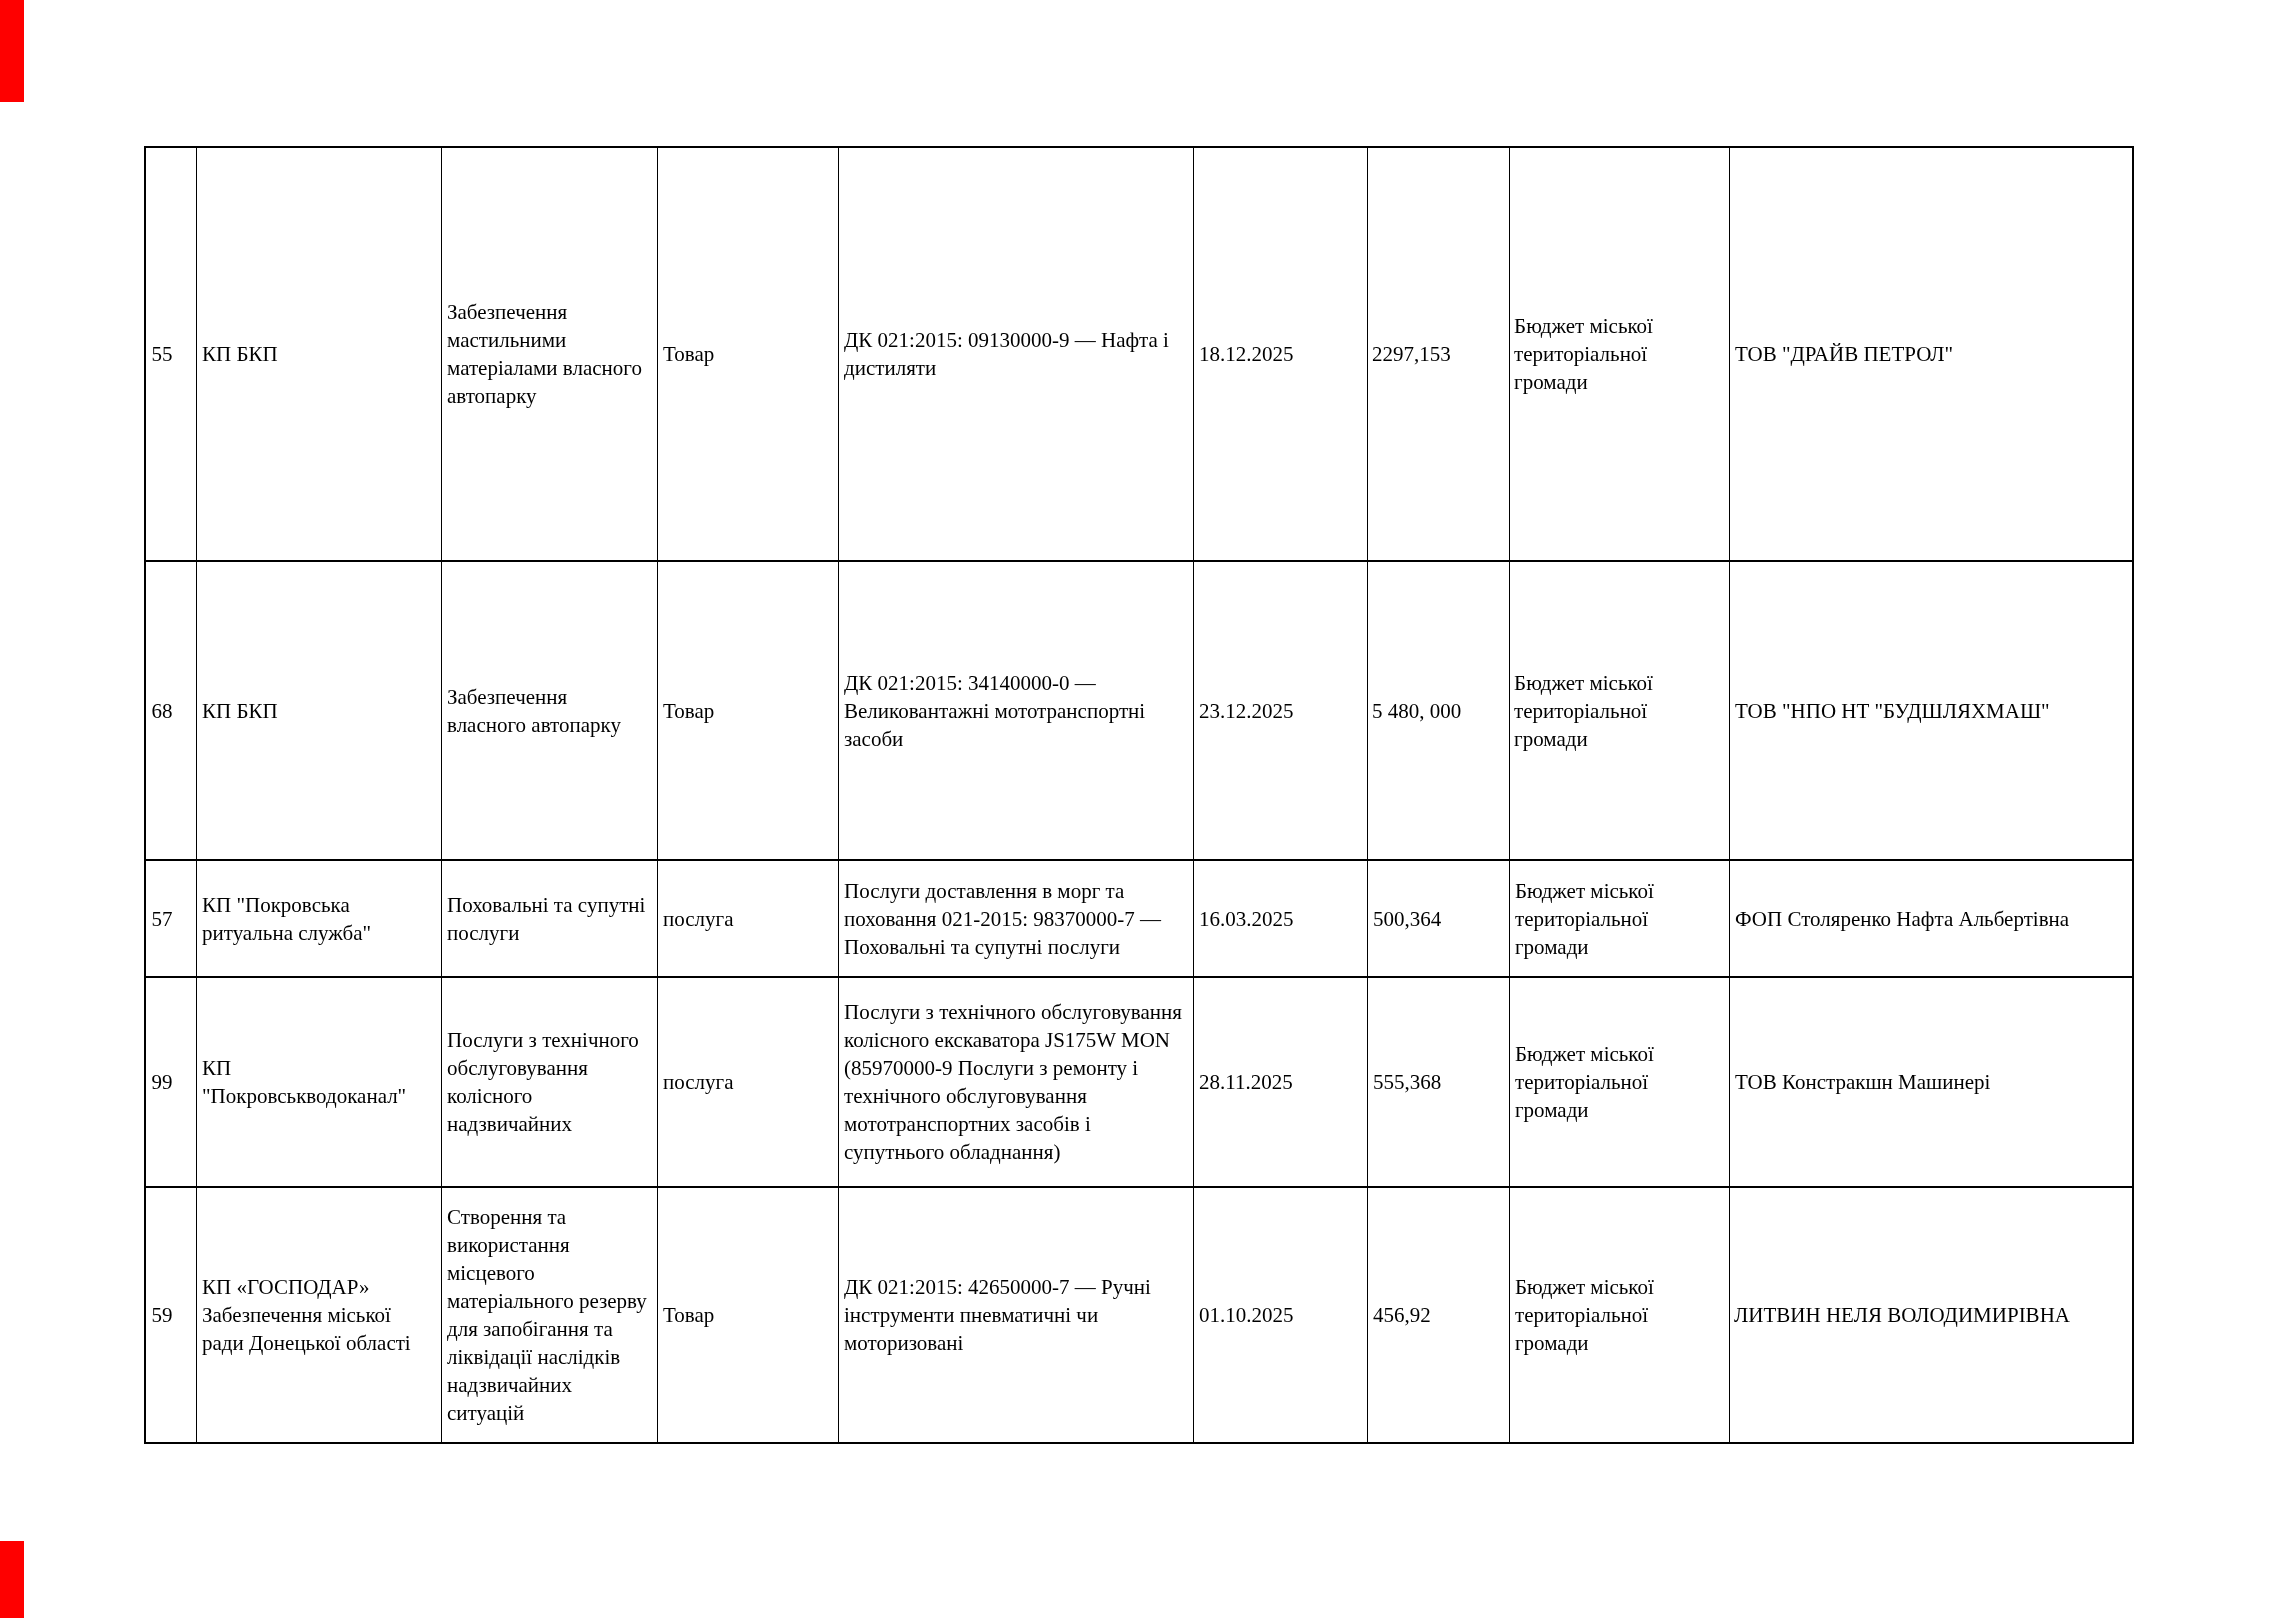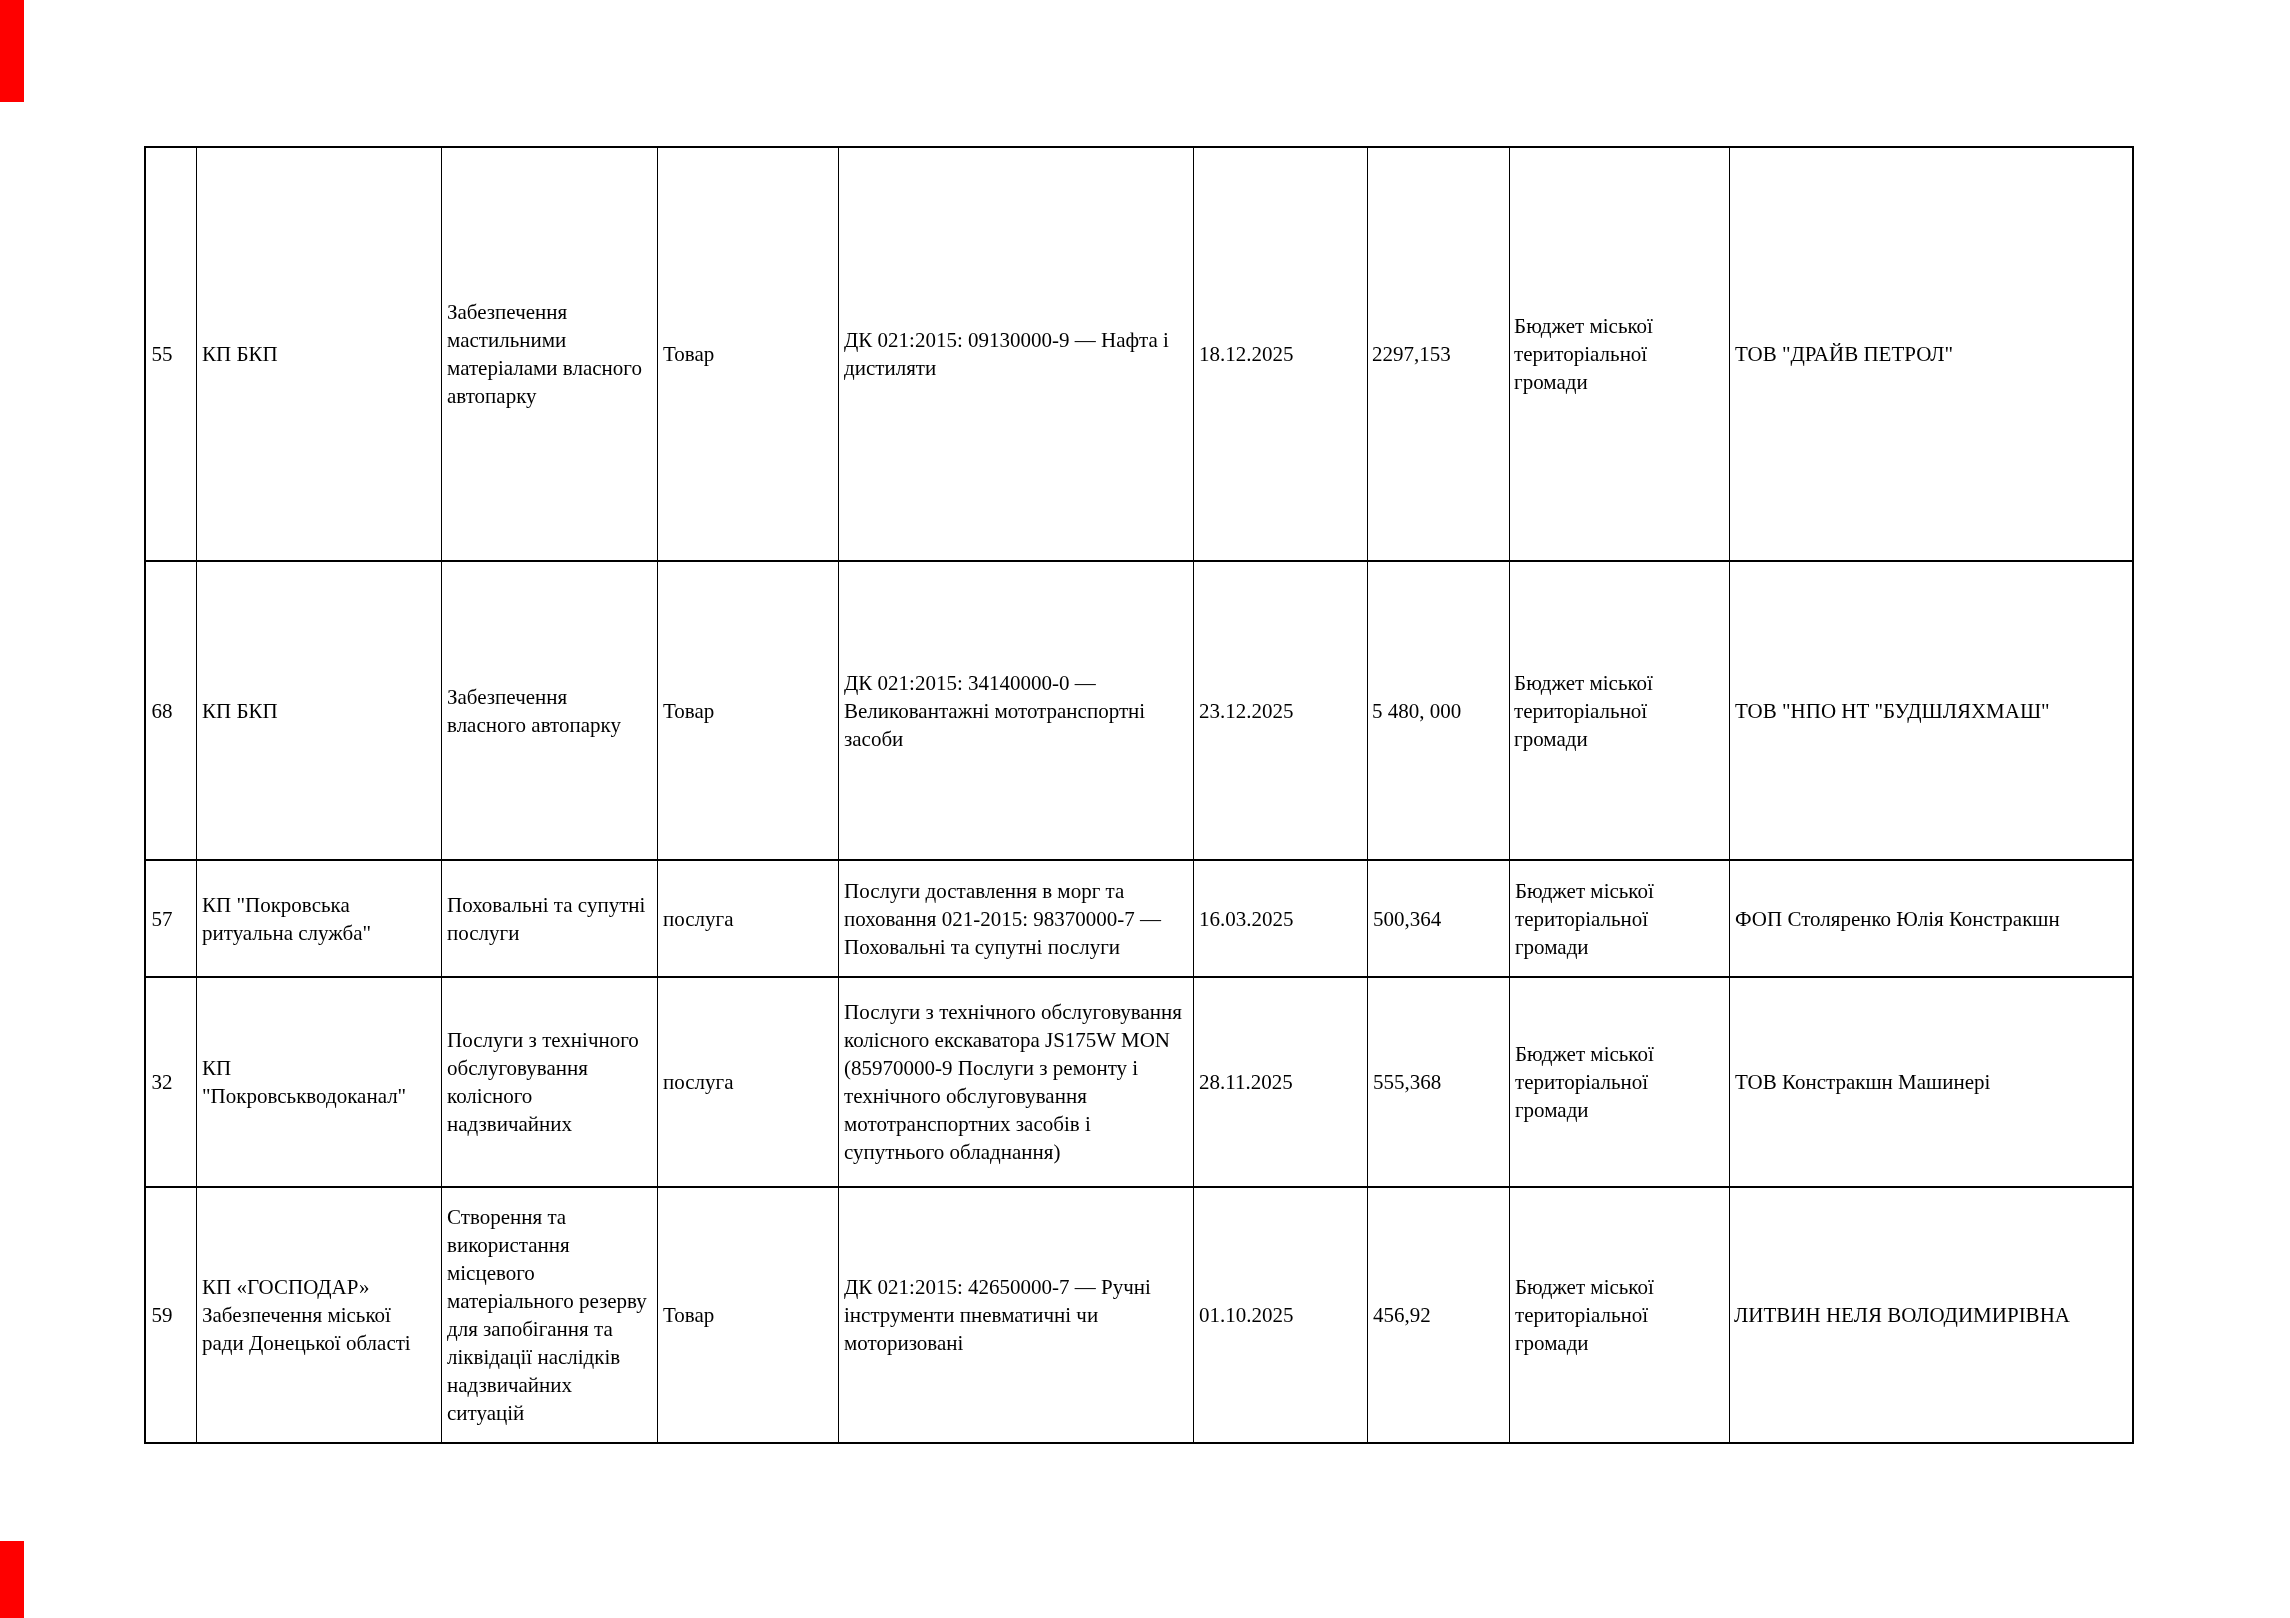--- a/index.html
+++ b/index.html
@@ -102,24 +102,24 @@
       </tr>
       <tr class="r57">
         <td>57</td>
         <td>КП "Покровська ритуальна служба"</td>
         <td>Поховальні та супутні послуги</td>
         <td>послуга</td>
         <td>Послуги доставлення в морг та поховання 021-2015: 98370000-7 — Поховальні та супутні послуги</td>
         <td>16.03.2025</td>
         <td>500,364</td>
         <td>Бюджет міської територіальної громади</td>
-        <td>ФОП Столяренко Юлія Констракшн</td>
+        <td>ФОП Столяренко Нафта Альбертівна</td>
       </tr>
       <tr class="r58">
-        <td>32</td>
+        <td>99</td>
         <td>КП "Покровськводоканал"</td>
         <td>Послуги з технічного обслуговування колісного надзвичайних</td>
         <td>послуга</td>
         <td>Послуги з технічного обслуговування колісного екскаватора JS175W MON (85970000-9 Послуги з ремонту і технічного обслуговування мототранспортних засобів і супутнього обладнання)</td>
         <td>28.11.2025</td>
         <td>555,368</td>
         <td>Бюджет міської територіальної громади</td>
         <td>ТОВ Констракшн Машинері</td>
       </tr>
       <tr class="r59">

